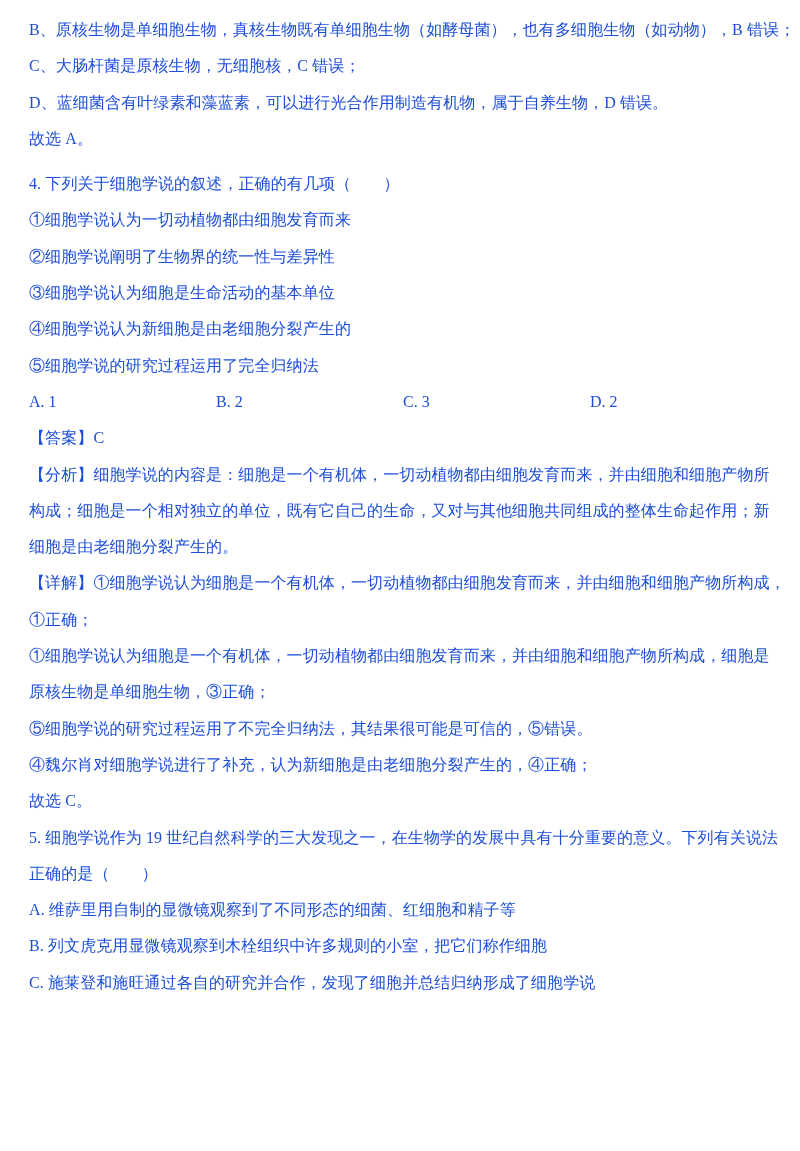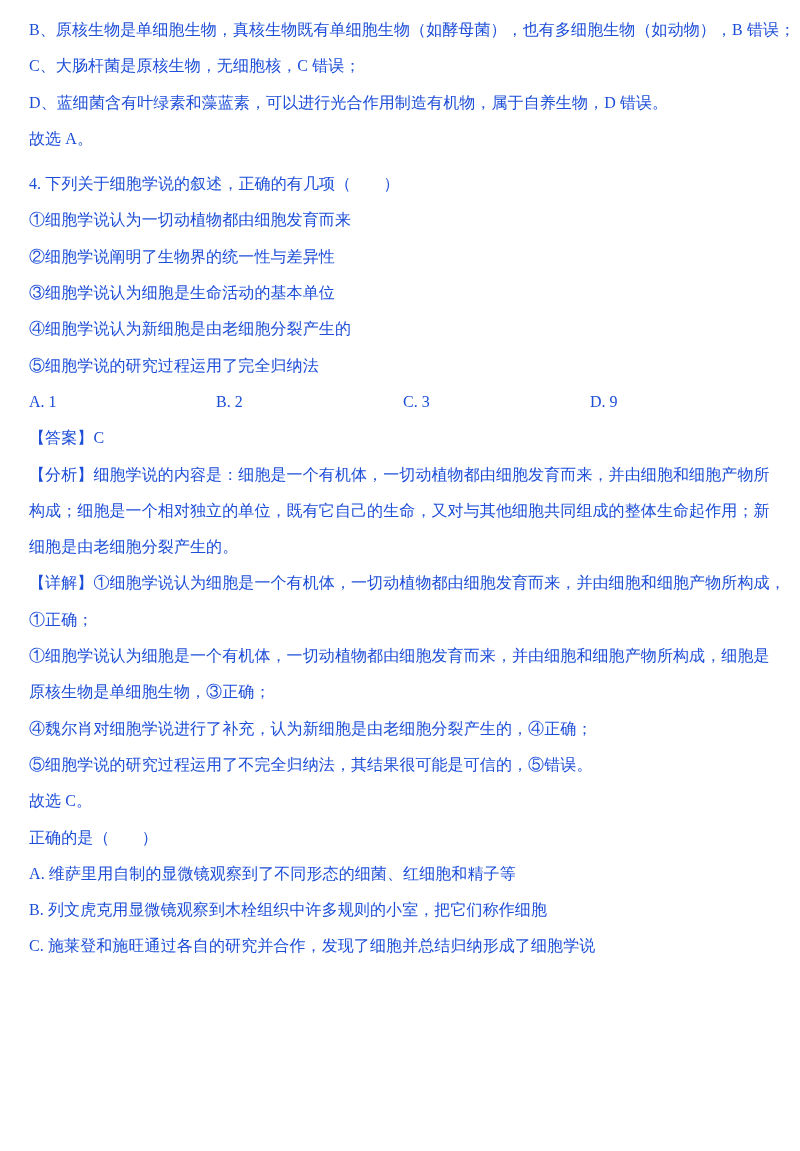--- a/index.html
+++ b/index.html
@@ -77,49 +77,50 @@
         <div class="line" data-name="q4-statement-4-line-1">④细胞学说认为新细胞是由老细胞分裂产生的</div>
       </div>
       <div class="block" data-name="q4-statement-5">
         <div class="line" data-name="q4-statement-5-line-1">⑤细胞学说的研究过程运用了完全归纳法</div>
       </div>
       <div class="block" data-name="q4-options">
         <div class="options-row" data-name="q4-options-row">
           <span class="opt" data-name="q4-option-a">A. 1</span>
           <span class="opt" data-name="q4-option-b">B. 2</span>
           <span class="opt" data-name="q4-option-c">C. 3</span>
-          <span class="opt" data-name="q4-option-d">D. 9</span>
+          <span class="opt" data-name="q4-option-d">D. 2</span>
         </div>
       </div>
       <div class="block" data-name="q4-answer">
         <div class="line" data-name="q4-answer-line-1">【答案】C</div>
       </div>
       <div class="block" data-name="q4-analysis">
         <div class="line" data-name="q4-analysis-line-1">【分析】细胞学说的内容是：细胞是一个有机体，一切动植物都由细胞发育而来，并由细胞和细胞产物所</div>
         <div class="line" data-name="q4-analysis-line-2">构成；细胞是一个相对独立的单位，既有它自己的生命，又对与其他细胞共同组成的整体生命起作用；新</div>
         <div class="line" data-name="q4-analysis-line-3">细胞是由老细胞分裂产生的。</div>
       </div>
       <div class="block" data-name="q4-detail-statement-1">
         <div class="line" data-name="q4-detail-statement-1-line-1">【详解】①细胞学说认为细胞是一个有机体，一切动植物都由细胞发育而来，并由细胞和细胞产物所构成，</div>
         <div class="line" data-name="q4-detail-statement-1-line-2">①正确；</div>
       </div>
       <div class="block" data-name="q4-detail-statement-3">
         <div class="line" data-name="q4-detail-statement-3-line-1">①细胞学说认为细胞是一个有机体，一切动植物都由细胞发育而来，并由细胞和细胞产物所构成，细胞是</div>
         <div class="line" data-name="q4-detail-statement-3-line-2">原核生物是单细胞生物，③正确；</div>
       </div>
+      <div class="block" data-name="q4-detail-statement-5">
+        <div class="line" data-name="q4-detail-statement-5-line-1">⑤细胞学说的研究过程运用了不完全归纳法，其结果很可能是可信的，⑤错误。</div>
+      </div>
       <div class="block" data-name="q4-detail-statement-4">
         <div class="line" data-name="q4-detail-statement-4-line-1">④魏尔肖对细胞学说进行了补充，认为新细胞是由老细胞分裂产生的，④正确；</div>
-      </div>
-      <div class="block" data-name="q4-detail-statement-5">
-        <div class="line" data-name="q4-detail-statement-5-line-1">⑤细胞学说的研究过程运用了不完全归纳法，其结果很可能是可信的，⑤错误。</div>
       </div>
       <div class="block" data-name="q4-answer-choice">
         <div class="line" data-name="q4-answer-choice-line-1">故选 C。</div>
       </div>
       <div class="block" data-name="q5-stem">
+        <div class="line" data-name="q5-stem-line-1">5. 细胞学说作为 19 世纪自然科学的三大发现之一，在生物学的发展中具有十分重要的意义。下列有关说法</div>
         <div class="line" data-name="q5-stem-line-2">正确的是（　　）</div>
       </div>
       <div class="block" data-name="q5-option-a">
         <div class="line" data-name="q5-option-a-line-1">A. 维萨里用自制的显微镜观察到了不同形态的细菌、红细胞和精子等</div>
       </div>
       <div class="block" data-name="q5-option-b">
         <div class="line" data-name="q5-option-b-line-1">B. 列文虎克用显微镜观察到木栓组织中许多规则的小室，把它们称作细胞</div>
       </div>
       <div class="block" data-name="q5-option-c">
         <div class="line" data-name="q5-option-c-line-1">C. 施莱登和施旺通过各自的研究并合作，发现了细胞并总结归纳形成了细胞学说</div>

